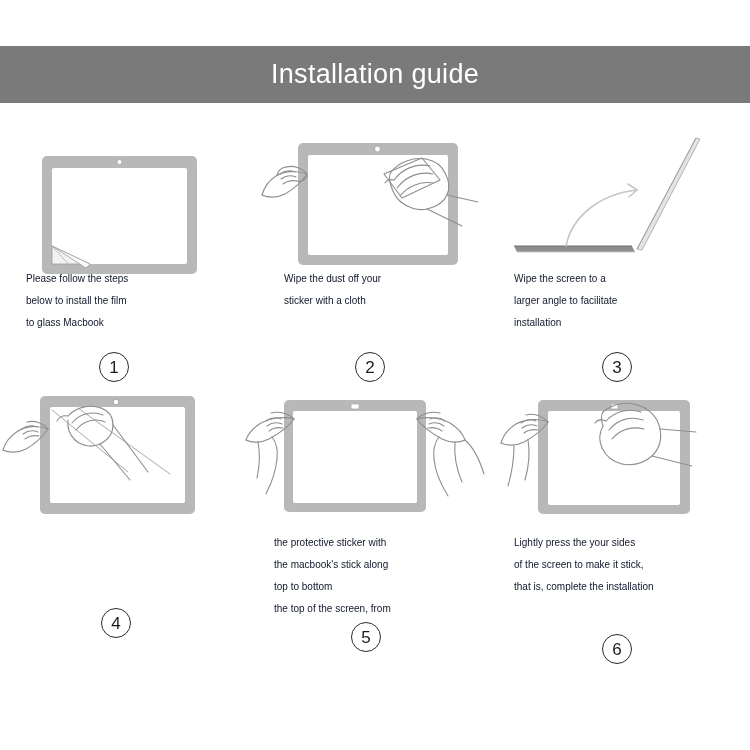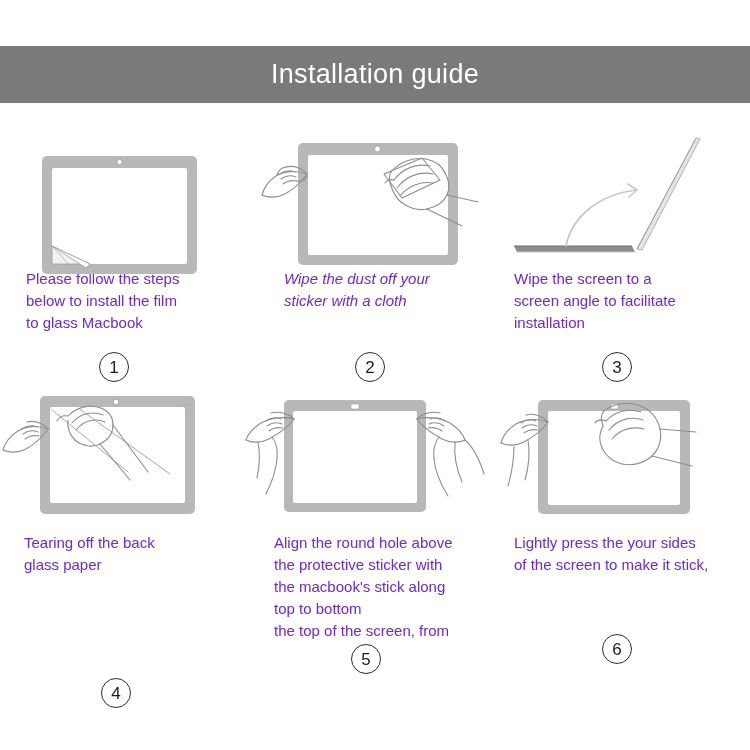--- a/index.html
+++ b/index.html
@@ -54,34 +54,34 @@
     position: relative;
   }
   .figure-box svg {
     display: block;
     position: absolute;
     left: 0;
     top: 0;
     overflow: visible;
   }
   .caption {
-    font-size: 15px;
+    font-size: 10px;
     line-height: 22px;
-    color: #6d28d9;
+    color: #0f172a;
     padding: 0 14px 0 26px;
     min-height: 70px;
   }
   .caption-line { display: block; white-space: pre; }
 
   
   .row2 .caption { padding-left: 24px; }
   .cell-5 .caption { padding-left: 24px; }
   .cell-6 .caption { padding-left: 14px; }
   .cell-3 .caption { padding-left: 14px; }
-  .cell-2 .caption { padding-left: 34px; font-style: italic; }
+  .cell-2 .caption { padding-left: 34px; }
 
   
   .badge-row {
     display: flex;
     justify-content: center;
     margin-top: 6px;
   }
   .badge {
     width: 30px;
     height: 30px;
@@ -198,21 +198,21 @@
         <path d="M137 131 L196 20" stroke="#9c9c9c" stroke-width="0.9" fill="none"></path>
 
         <g fill="none" stroke="#c6c6c6" stroke-width="1.6" stroke-linecap="round">
           <path d="M66 128 C72 98 100 76 137 72"></path>
         </g>
         <path d="M137 72 L128 66 M137 72 L129 79" stroke="#c6c6c6" stroke-width="1.6" fill="none" stroke-linecap="round"></path>
       </svg>
     </div>
     <div class="caption">
       <span class="caption-line">Wipe the screen to a</span>
-      <span class="caption-line">screen angle to facilitate</span>
+      <span class="caption-line">larger angle to facilitate</span>
       <span class="caption-line">installation</span>
     </div>
     <div class="badge-row">
       <div class="badge">3</div>
     </div>
   </div>
 
   <div class="step-cell cell-4 row2">
     <div class="figure-box">
       <svg width="250" height="150" viewBox="0 0 250 150">
@@ -241,24 +241,20 @@
           <path d="M76 48 C84 38 96 36 105 40"></path>
           <path d="M113 43 C113 51 108 58 100 62"></path>
           <path d="M100 62 C92 66 82 64 75 58"></path>
           <path d="M75 58 C70 53 67 46 68 38"></path>
           <path d="M100 62 L130 98"></path>
           <path d="M113 43 L148 90"></path>
           <path d="M68 34 C63 33 59 35 57 39"></path>
         </g>
       </svg>
     </div>
-    <div class="caption">
-      <span class="caption-line">Tearing off the back</span>
-      <span class="caption-line">glass paper</span>
-    </div>
     <div class="badge-row">
       <div class="badge">4</div>
     </div>
   </div>
 
   <div class="step-cell cell-5 row2">
     <div class="figure-box">
       <svg width="250" height="150" viewBox="0 0 250 150">
         <rect x="34" y="18" width="142" height="112" rx="5" fill="#b8b8b8"></rect>
         <rect x="43" y="29" width="124" height="92" rx="2" fill="#ffffff"></rect>
@@ -284,21 +280,20 @@
           <path d="M192 49 C188 46 183 45 178 46"></path>
           <path d="M215 58 C209 61 200 61 192 57 C183 52 172 45 167 37"></path>
           <path d="M189 55 C185 60 183 68 184 77"></path>
           <path d="M184 77 C185 88 190 101 198 114"></path>
           <path d="M205 60 C204 72 206 86 212 100"></path>
           <path d="M215 58 C222 64 229 76 234 92"></path>
         </g>
       </svg>
     </div>
     <div class="caption">
-      <span class="caption-line">Align the round hole above</span>
       <span class="caption-line">the protective sticker with</span>
       <span class="caption-line">the macbook's stick along</span>
       <span class="caption-line">top to bottom</span>
       <span class="caption-line">the top of the screen, from</span>
     </div>
     <div class="badge-row">
       <div class="badge">5</div>
     </div>
   </div>
 
@@ -333,19 +328,20 @@
           <path d="M103 44 C101 38 101 33 103 30"></path>
           <path d="M160 47 L196 50"></path>
           <path d="M152 74 L192 84"></path>
           <path d="M106 39 C101 37 97 38 95 41"></path>
         </g>
       </svg>
     </div>
     <div class="caption">
       <span class="caption-line">Lightly press the your sides</span>
       <span class="caption-line">of the screen to make it stick,</span>
+      <span class="caption-line">that is, complete the installation</span>
     </div>
     <div class="badge-row">
       <div class="badge">6</div>
     </div>
   </div>
 
 </div>
 
 </body></html>

